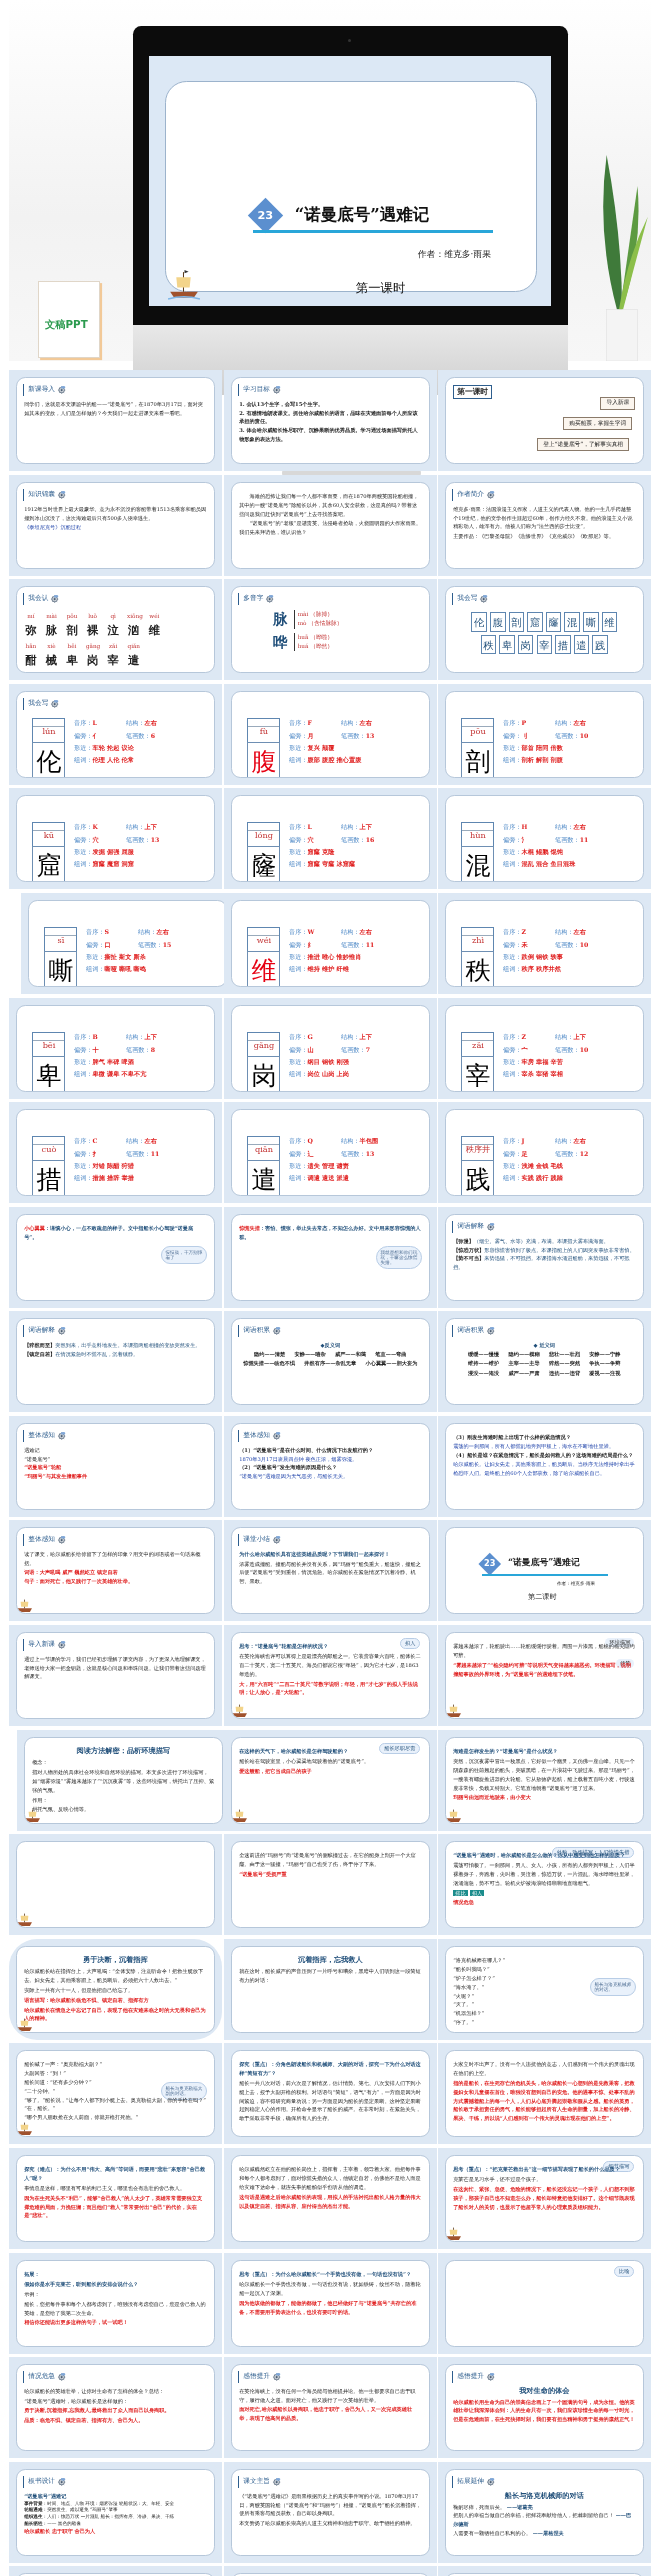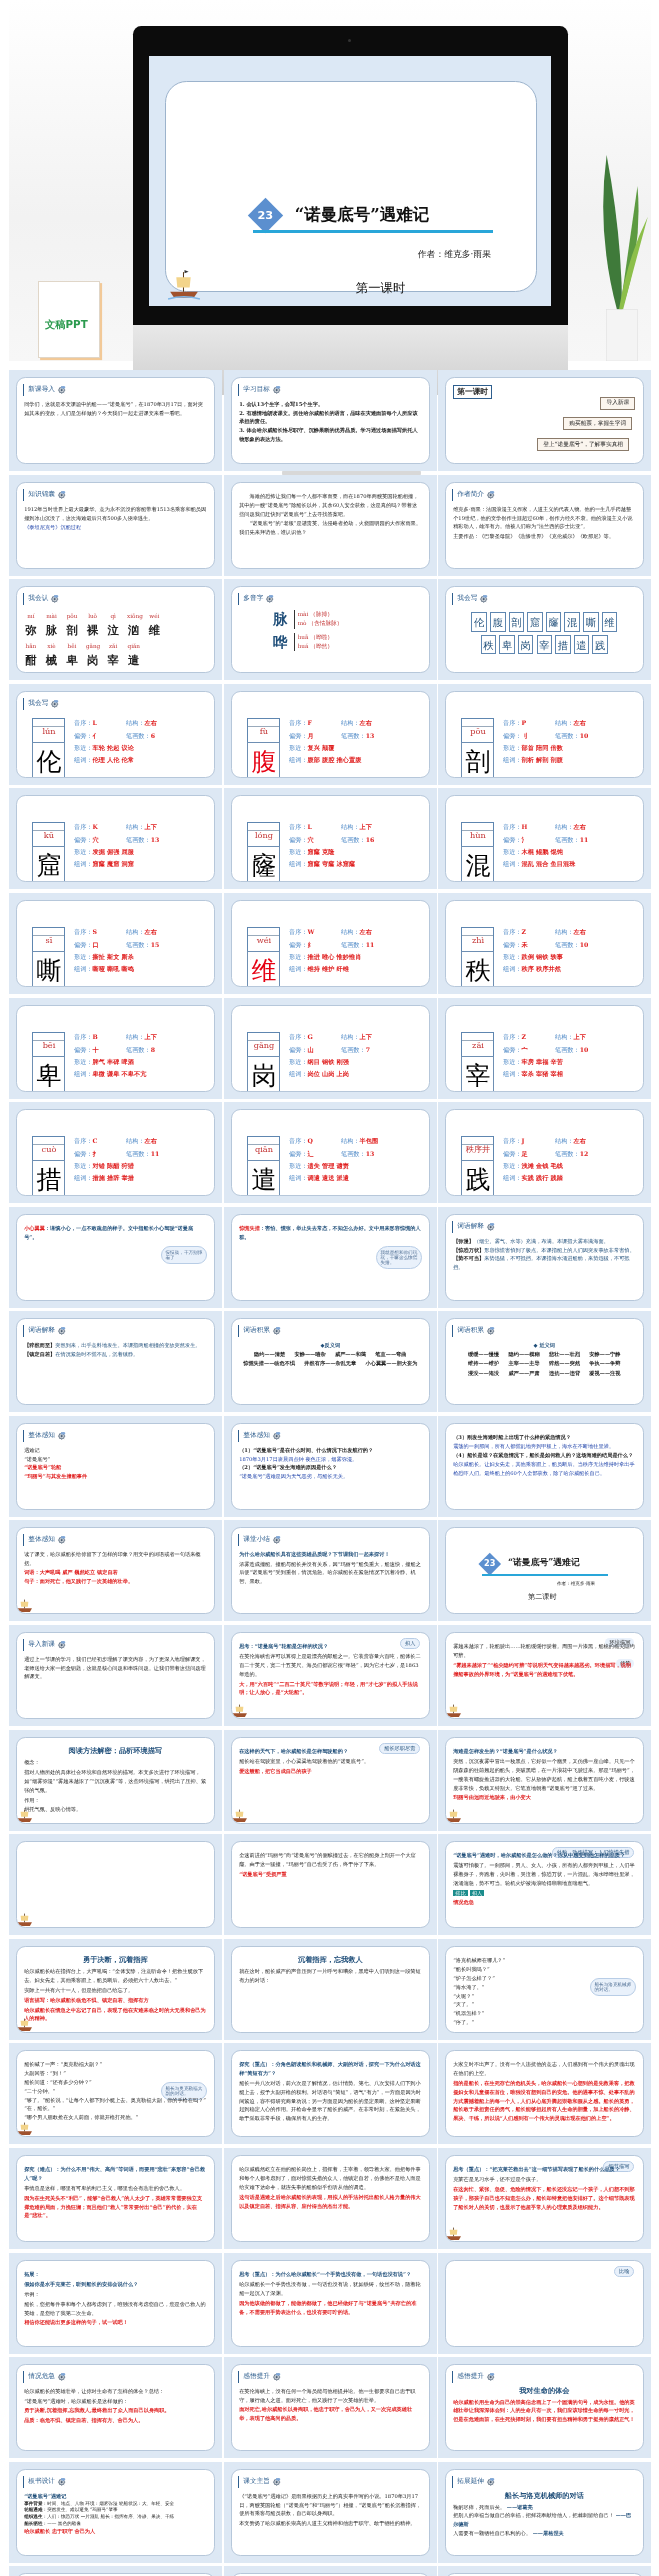--- a/index.html
+++ b/index.html
@@ -350,21 +350,21 @@
         <div class="cc-ch ">混</div>
           </div>
         <div class="cc-info">
           <div class="row">音序：<span class="v">H</span><span class="c2">结构：<span class="v">左右</span></span></div>
           <div class="row">偏旁：<span class="v">氵</span><span class="c2">笔画数：<span class="v">11</span></span></div>
           <div class="row">形近：<span class="v">木棍  鲲鹏  馄饨</span></div>
           <div class="row">组词：<span class="v">混乱  混合  鱼目混珠</span></div>
         </div>
         </div>
       </div>
-      <div class="tile" style="left: 0px; top: 523px; padding-left: 10px;">
+      <div class="tile" style="left: 12px; top: 523px; padding-left: 10px;">
         <div class="card">
           <div class="cc-grid">
         <div class="cc-py">sī</div>
         <div class="cc-ch ">嘶</div>
           </div>
         <div class="cc-info">
           <div class="row">音序：<span class="v">S</span><span class="c2">结构：<span class="v">左右</span></span></div>
           <div class="row">偏旁：<span class="v">口</span><span class="c2">笔画数：<span class="v">15</span></span></div>
           <div class="row">形近：<span class="v">撕扯  斯文  厮杀</span></div>
           <div class="row">组词：<span class="v">嘶哑  嘶吼  嘶鸣</span></div>
@@ -699,21 +699,21 @@
             <div class="" style="margin-bottom:1px;">雾越来越浓了，轮船驶出……轮船缓缓行驶着。周围一片漆黑，船桅的桅尖隐约可辨。</div>
             <div class="red" style="margin-top:1px;">“雾越来越浓了”“桅尖隐约可辨”等说明天气变得越来越恶劣。环境描写，说明撞船事故的外界环境，为“诺曼底号”的遇难埋下伏笔。</div>
           </div>
           <svg class="ship-corner" viewBox="0 0 34 30">
             <path d="M3 20 L31 20 L27 27 L7 27 Z" fill="#a0522d"></path>
             <rect x="16" y="3" width="1.5" height="17" fill="#5a3a1a"></rect>
             <path d="M9 7 L24 7 L23 17 L10 17 Z" fill="#f3d48a"></path>
           </svg>
         </div>
       </div>
-      <div class="tile" style="left: 0px; top: 1360px;">
+      <div class="tile" style="left: 8px; top: 1360px;">
         <div class="card">
           <div class="body serif" style="top:9.3px;">
             <div class="navy" style="font-size:7.2px;text-align:center;margin-bottom:2.1px;">阅读方法解密：品析环境描写</div>
             <div class="" style="margin-bottom:1px;">概念：</div>
             <div class="" style="margin-bottom:1px;">指对人物所处的具体社会环境和自然环境的描写。本文多次进行了环境描写，如“烟雾弥漫”“雾越来越浓了”“沉沉夜雾”等，这些环境描写，烘托出了压抑、紧张的气氛。</div>
             <div class="" style="margin-bottom:1px;">作用：</div>
             <div class="" style="margin-bottom:1px;">烘托气氛、反映心情等。</div>
           </div>
           <svg class="ship-corner" viewBox="0 0 34 30">
             <path d="M3 20 L31 20 L27 27 L7 27 Z" fill="#a0522d"></path>
@@ -767,21 +767,21 @@
             <div class="red" style="margin-top:1px;">“诺曼底号”受损严重</div>
           </div>
         </div>
       </div>
       <div class="tile" style="left: 429px; top: 1464px;">
         <div class="card">
           <div style="position:absolute;right:8.2px;top:5.2px;background:#e9f1fb;border:0.5px solid #b8cde6;border-radius:6.2px;padding:1px 4.1px;font-size:5.2px;color:#1f4e79;">外貌、动作描写：人们惊慌失措</div>
           <div class="body serif" style="top:9.3px;"><div class="navy" style="margin-bottom:1px;">“诺曼底号”遇难时，哈尔威船长是怎么做的？你从中感受到他怎样的品质？</div><div class="" style="margin-bottom:1px;">震荡可怕极了。一刹那间，男人、女人、小孩，所有的人都奔到甲板上，人们半裸着身子，奔跑着，尖叫着，哭泣着，惊恐万状，一片混乱。海水哗哗往里灌，汹涌湍急，势不可当。轮机火炉被海浪呛得嘶嘶地直喘粗气。</div><span style="background:#1b8c8c;color:#fff;padding:0 2.1px;margin-right:2.1px;font-size:5.2px;">排比</span><span style="background:#1b8c8c;color:#fff;padding:0 2.1px;margin-right:2.1px;font-size:5.2px;">拟人</span><div class="red" style="margin-top:1px;">情况危急</div></div>
         </div>
       </div>
-      <div class="tile" style="left: 0px; top: 1569px;">
+      <div class="tile" style="left: 0px; top: 1569px; border-radius: 28px;">
         <div class="card">
           <div class="body serif" style="top:9.3px;">
             <div class="navy" style="font-size:7.2px;text-align:center;margin-bottom:2.1px;">勇于决断，沉着指挥</div>
             <div class="" style="margin-bottom:1px;">哈尔威船长站在指挥台上，大声吼喝：“全体安静，注意听命令！把救生艇放下去。妇女先走，其他乘客跟上，船员断后。必须把六十人救出去。”</div>
             <div class="" style="margin-bottom:1px;">实际上一共有六十一人，但是他把自己给忘了。</div>
             <div class="red" style="margin-top:1px;">语言描写：哈尔威船长临危不惧、镇定自若、指挥有方</div>
             <div class="red" style="margin-top:1px;">哈尔威船长在情急之中忘记了自己，表现了他在灾难来临之时的大无畏和舍己为人的精神。</div>
           </div>
           <svg class="ship-corner" viewBox="0 0 34 30">
             <path d="M3 20 L31 20 L27 27 L7 27 Z" fill="#a0522d"></path>

